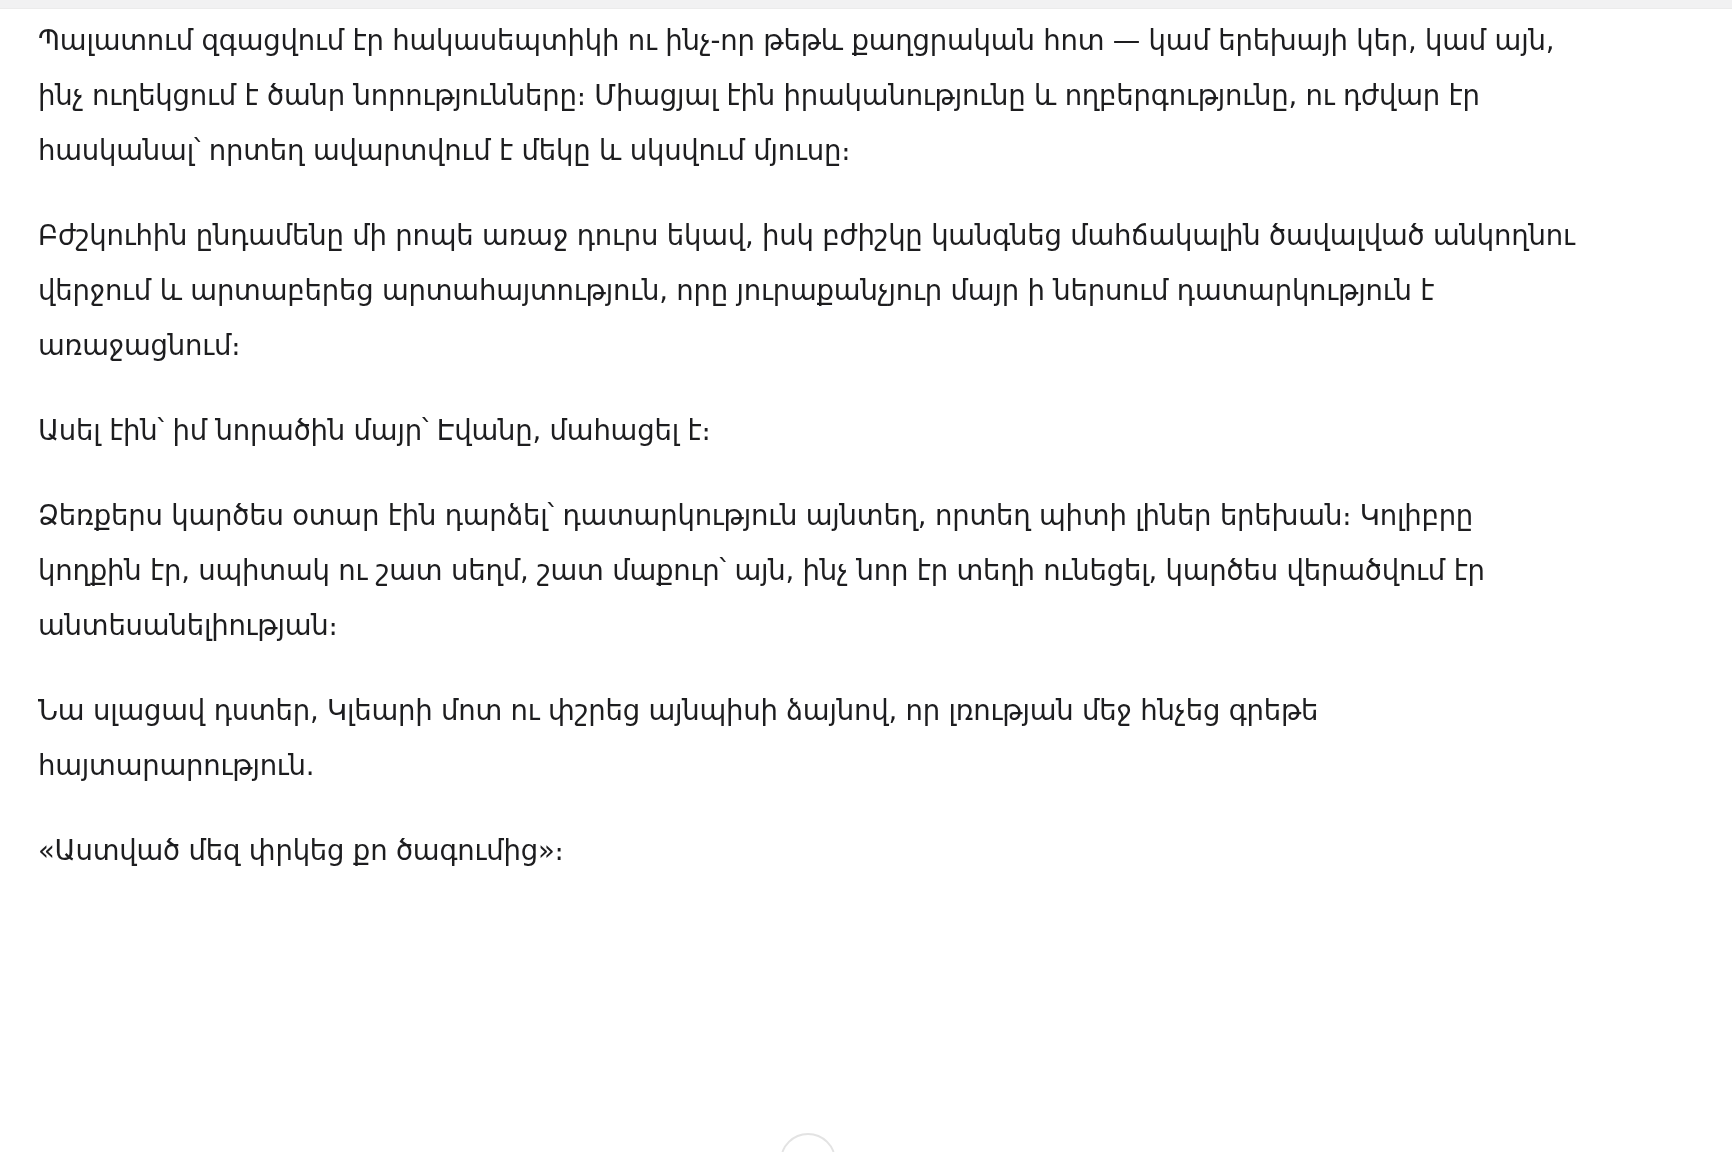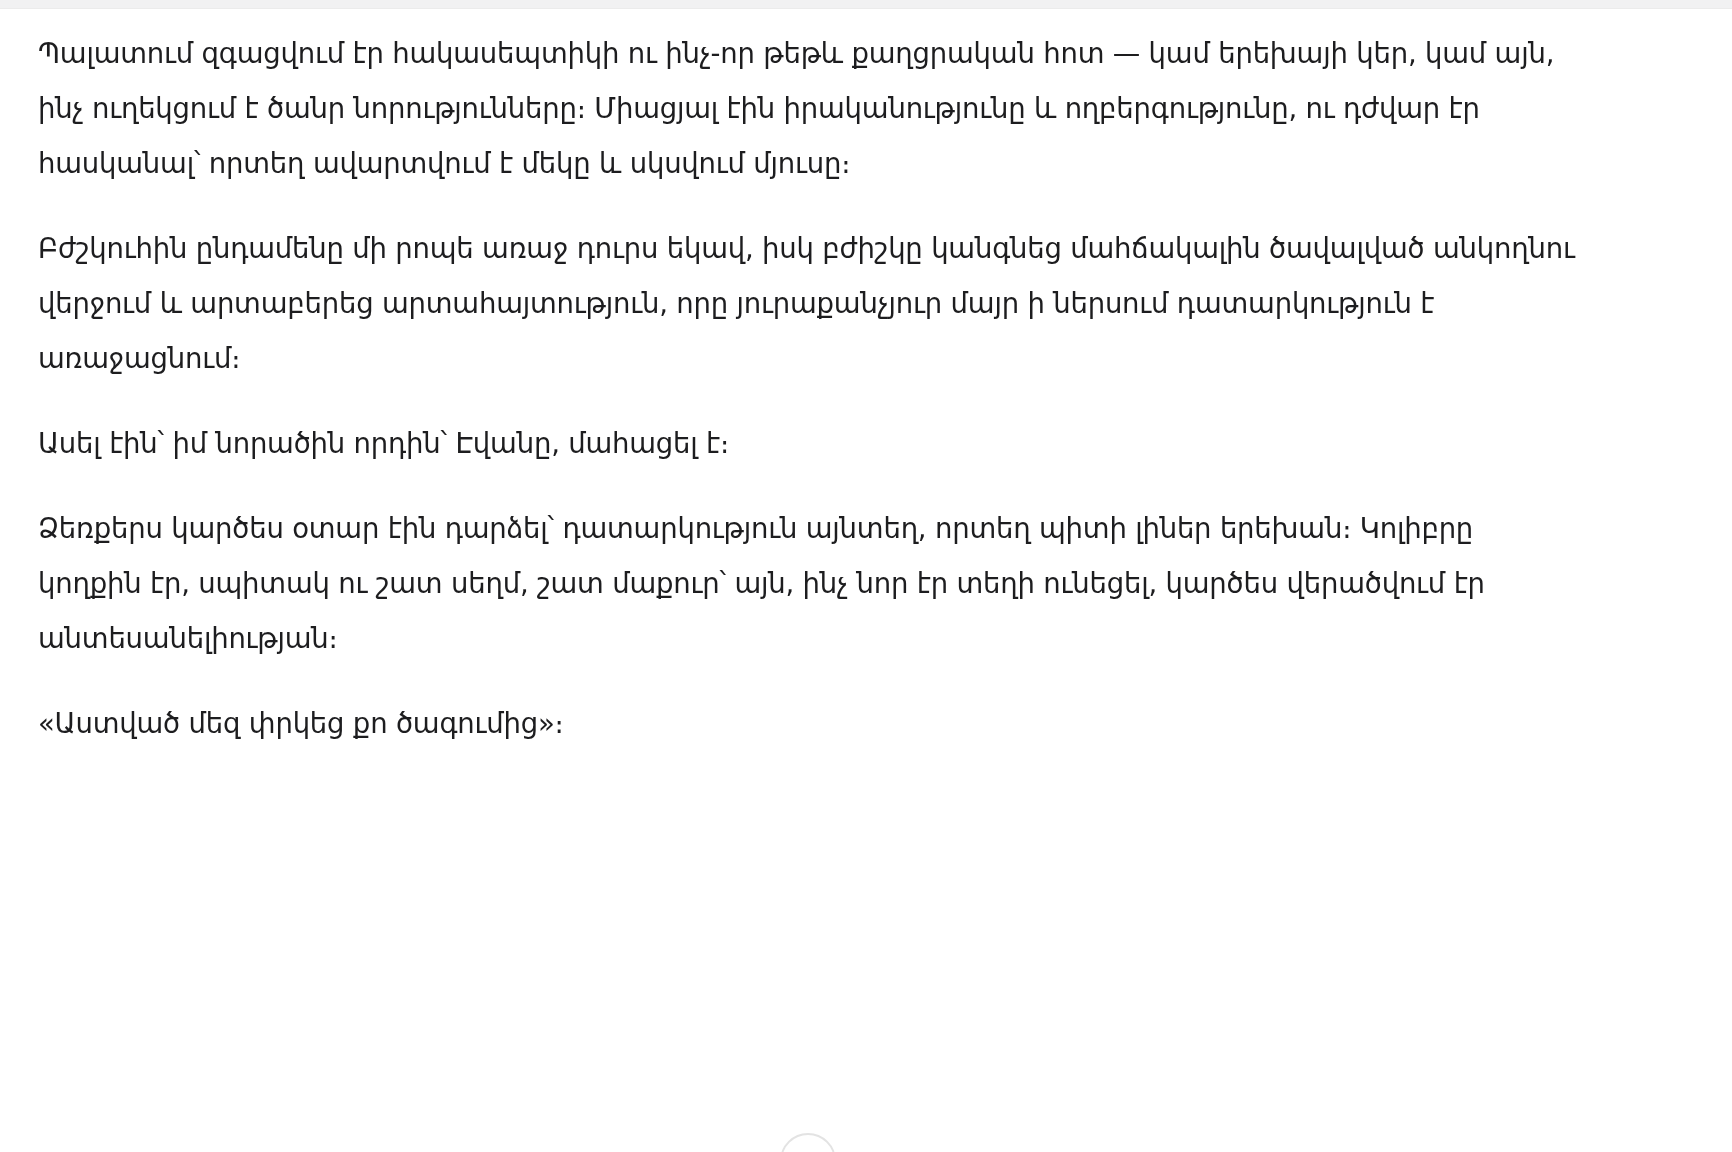--- a/index.html
+++ b/index.html
@@ -19,21 +19,21 @@
     height: 9px;
     background: #f1f1f2;
     border-bottom: 1px solid #ebebeb;
     box-sizing: border-box;
   }
   .article {
     position: absolute;
     top: 10px;
     left: 38px;
     width: 1545px;
-    padding-top: 16px;
+    padding-top: 3px;
     color: #1d1d1f;
     font-size: 27.5px;
     line-height: 55px;
     letter-spacing: -0.2px;
   }
   .article p {
     margin: 0 0 30px 0;
   }
   .scroll-down-button {
     position: absolute;
@@ -49,18 +49,19 @@
   }
 </style>
 </head>
 <body>
 
 <div class="top-bar"></div>
 
 <main class="article">
   <p>Պալատում զգացվում էր հակասեպտիկի ու ինչ-որ թեթև քաղցրական հոտ — կամ երեխայի կեր, կամ այն, ինչ ուղեկցում է ծանր նորությունները։ Միացյալ էին իրականությունը և ողբերգությունը, ու դժվար էր հասկանալ՝ որտեղ ավարտվում է մեկը և սկսվում մյուսը։</p>
   <p>Բժշկուհին ընդամենը մի րոպե առաջ դուրս եկավ, իսկ բժիշկը կանգնեց մահճակալին ծավալված անկողնու վերջում և արտաբերեց արտահայտություն, որը յուրաքանչյուր մայր ի ներսում դատարկություն է առաջացնում։</p>
-  <p>Ասել էին՝ իմ նորածին որդին՝ Էվանը, մահացել է։</p>
+  <p>Ասել էին՝ իմ նորածին մայր՝ Էվանը, մահացել է։</p>
   <p>Ձեռքերս կարծես օտար էին դարձել՝ դատարկություն այնտեղ, որտեղ պիտի լիներ երեխան։ Կոլիբրը կողքին էր, սպիտակ ու շատ սեղմ, շատ մաքուր՝ այն, ինչ նոր էր տեղի ունեցել, կարծես վերածվում էր անտեսանելիության։</p>
+  <p>Նա սլացավ դստեր, Կլեարի մոտ ու փշրեց այնպիսի ձայնով, որ լռության մեջ հնչեց գրեթե հայտարարություն.</p>
   <p>«Աստված մեզ փրկեց քո ծագումից»։</p>
 </main>
 
 <div class="scroll-down-button"></div>
 
 </body></html>

